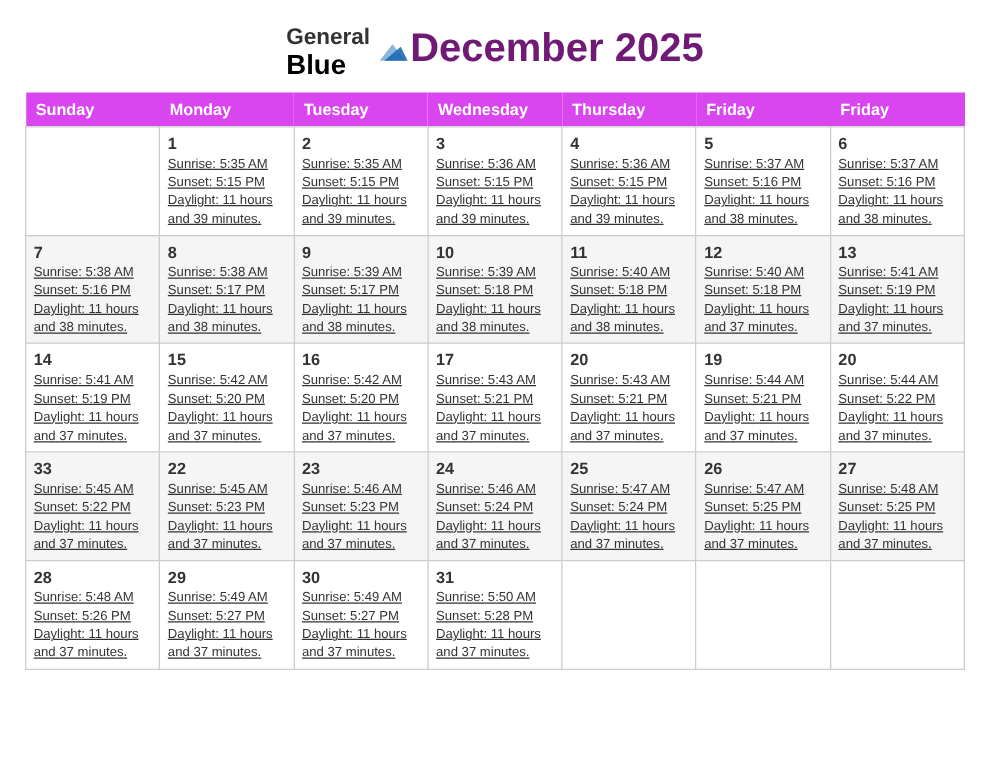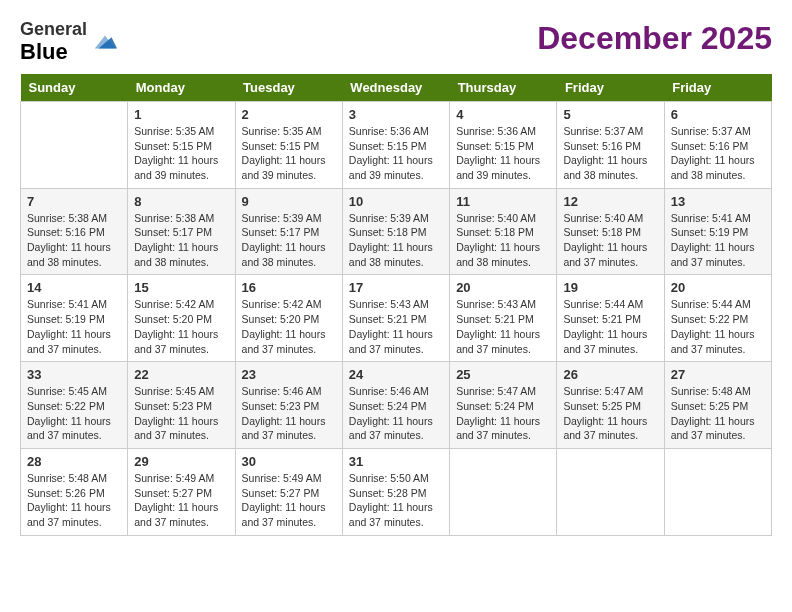--- a/index.html
+++ b/index.html
@@ -5,21 +5,21 @@
     * { box-sizing: border-box; margin: 0; padding: 0; }
     body {
       font-family: Arial, sans-serif;
       background: #fff;
       width: 792px;
       min-height: 612px;
       padding: 20px;
     }
     .header {
       display: flex;
-      justify-content: space-between;
+      justify-content: center;
       align-items: flex-start;
       margin-bottom: 10px;
     }
     .logo {
       display: flex;
       align-items: center;
     }
     .logo-text {
       display: flex;
       flex-direction: column;
@@ -51,21 +51,21 @@
     .location {
       font-size: 14px;
       color: #555;
     }
     table {
       width: 100%;
       border-collapse: collapse;
       table-layout: fixed;
     }
     thead th {
-      background-color: #4d7c0f;
+      background-color: #d946ef;
       color: white;
       text-align: left;
       padding: 6px 8px;
       font-size: 13px;
       font-weight: bold;
     }
     tbody td {
       border: 1px solid #ccc;
       vertical-align: top;
       padding: 5px 6px;
@@ -73,20 +73,21 @@
       color: #333;
       height: 80px;
     }
     .day-number {
       font-weight: bold;
       font-size: 13px;
       margin-bottom: 2px;
     }
     .day-info {
       line-height: 1.4;
+      text-decoration: underline;
     }
     tbody tr:nth-child(even) td {
       background-color: #f5f5f5;
     }
     tbody tr:nth-child(odd) td {
       background-color: #ffffff;
     }
     .empty {
       background-color: #fff !important;
     }

